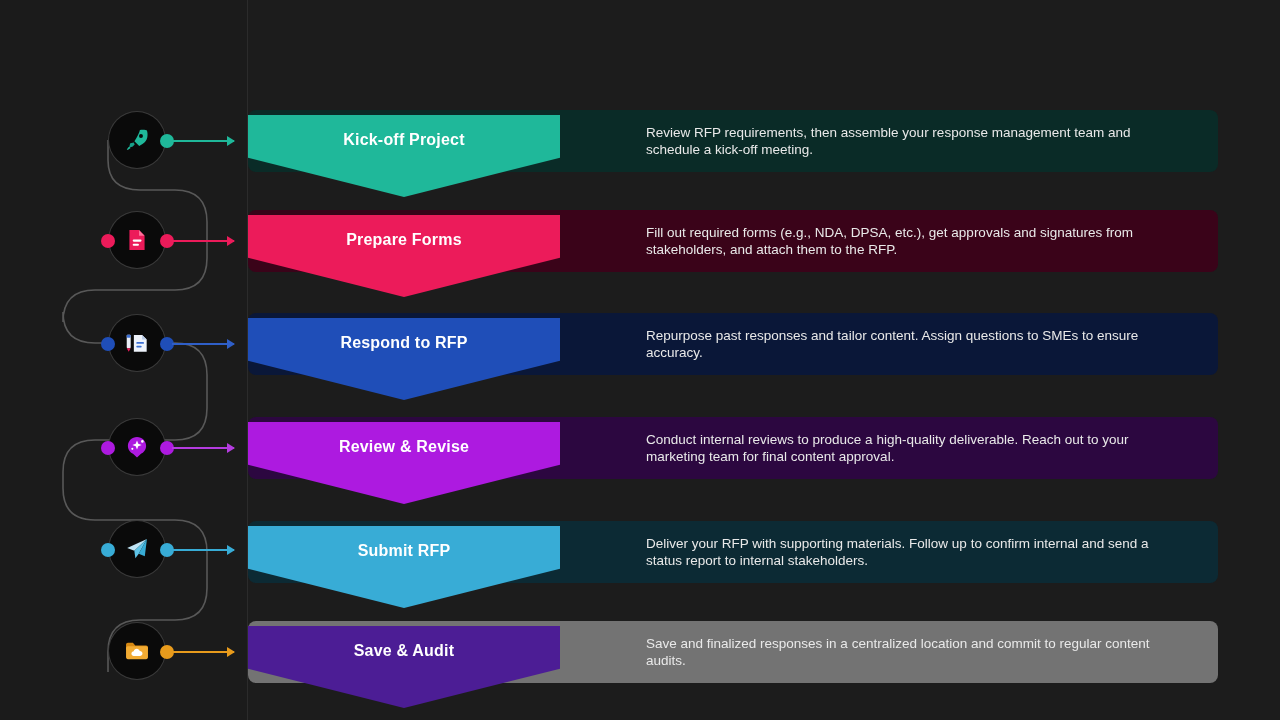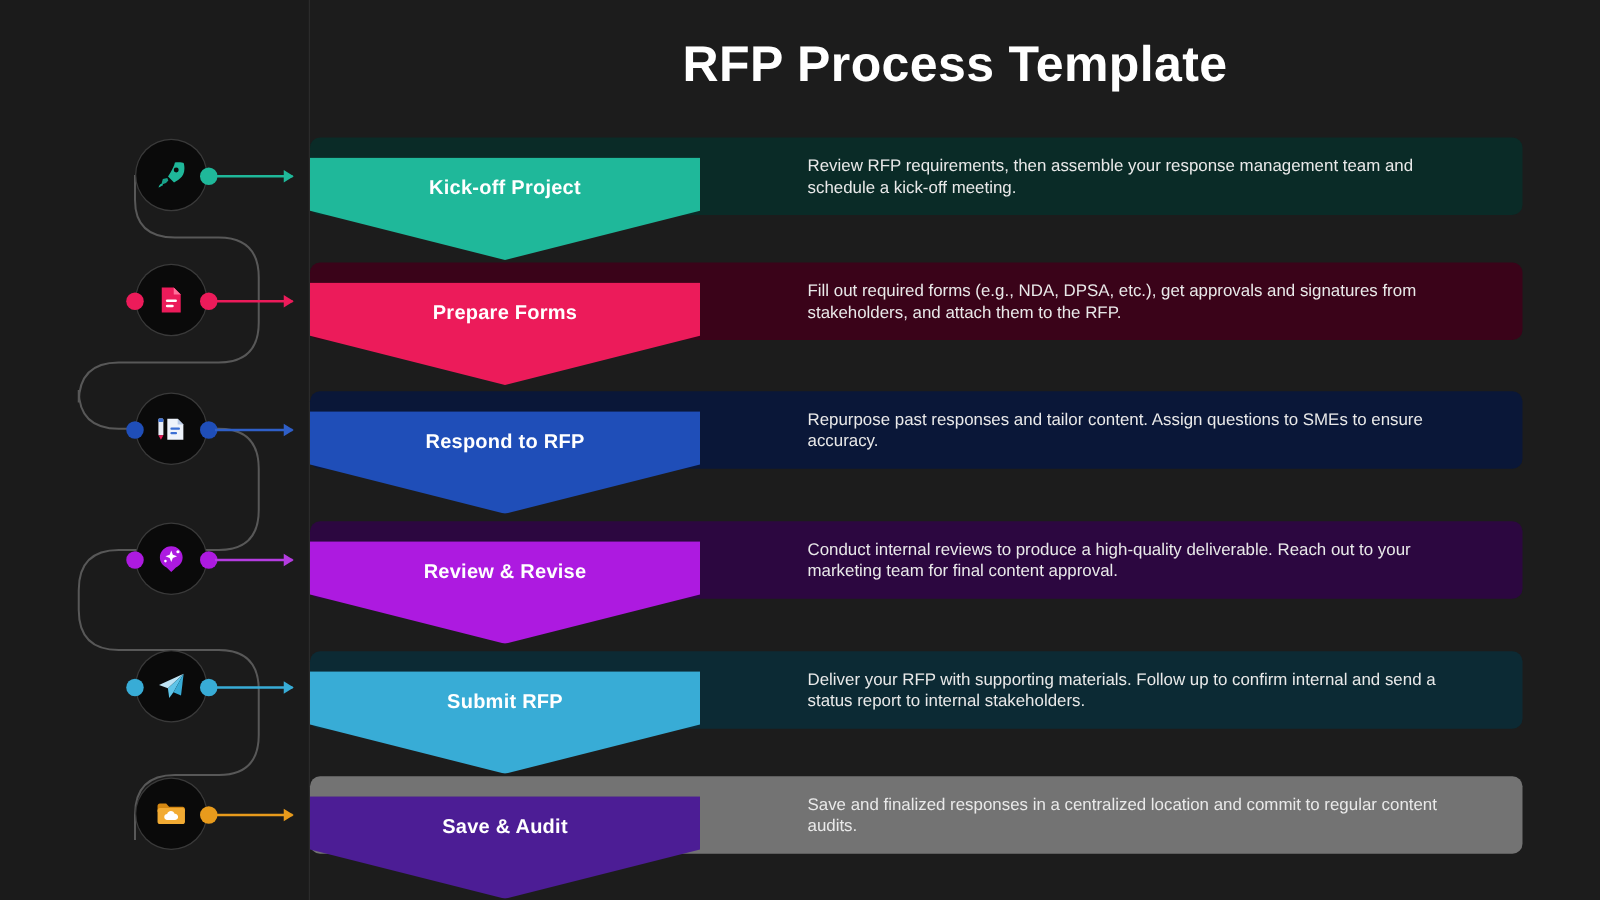--- a/index.html
+++ b/index.html
@@ -53,21 +53,21 @@
   .row-desc {
     position: absolute; left: 0; top: 0; width: 970px; height: 62px;
     border-radius: 8px;
     display: flex; align-items: center; padding-left: 44px;
   }
   .desc-text {
     margin-left: 354px; margin-right: 40px;
     color: #e9e9e9; font-size: 13.5px; line-height: 1.28;
   }
   .row-label {
-    position: absolute; left: 0; top: 16px; width: 312px; height: 82px;
+    position: absolute; left: 0; top: 5px; width: 312px; height: 82px;
     clip-path: polygon(0 0, 100% 0, 100% 52%, 50% 100%, 0 52%);
     display: flex; align-items: flex-start; justify-content: center;
     padding-top: 16px;
     filter: drop-shadow(0 3px 5px rgba(0,0,0,0.55));
   }
   .row-label span {
     color: #ffffff; font-size: 16px; font-weight: bold; letter-spacing: 0.2px;
   }
 </style>
 </head>
@@ -183,21 +183,20 @@
           <path d="M9.2 16.2c-1.1 0-2-.9-2-2s.9-2 2-2c.2-1.2 1.3-2.1 2.6-2.1 1.2 0 2.2.8 2.5 1.9h.2c1.2 0 2.2 1 2.2 2.2s-1 2-2.2 2z" fill="#ffffff"></path>
         </svg>
       </span>
     </div>
     <div class="dot-right" style="left:160px; top:645px; background:#e89b1c;"></div>
     <div class="connector" style="left:172px; top:651px; width:62px; background:#e89b1c; color:#e89b1c;">
       <i class="arrowhead"></i>
     </div>
   </div>
 
-  <div id="page-title">RFP Process Template</div>
 
   <div class="row" style="top:110px;">
     <div class="row-desc" style="background:#0a2b27;">
       <div class="desc-text">Review RFP requirements, then assemble your response management team and schedule a kick-off meeting.</div>
     </div>
     <div class="row-label" style="background:#1fb89a;">
       <span>Kick-off Project</span>
     </div>
   </div>
 

